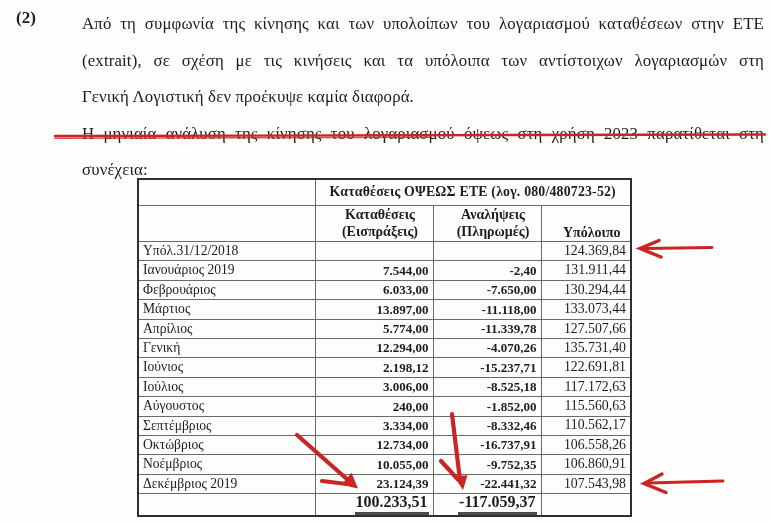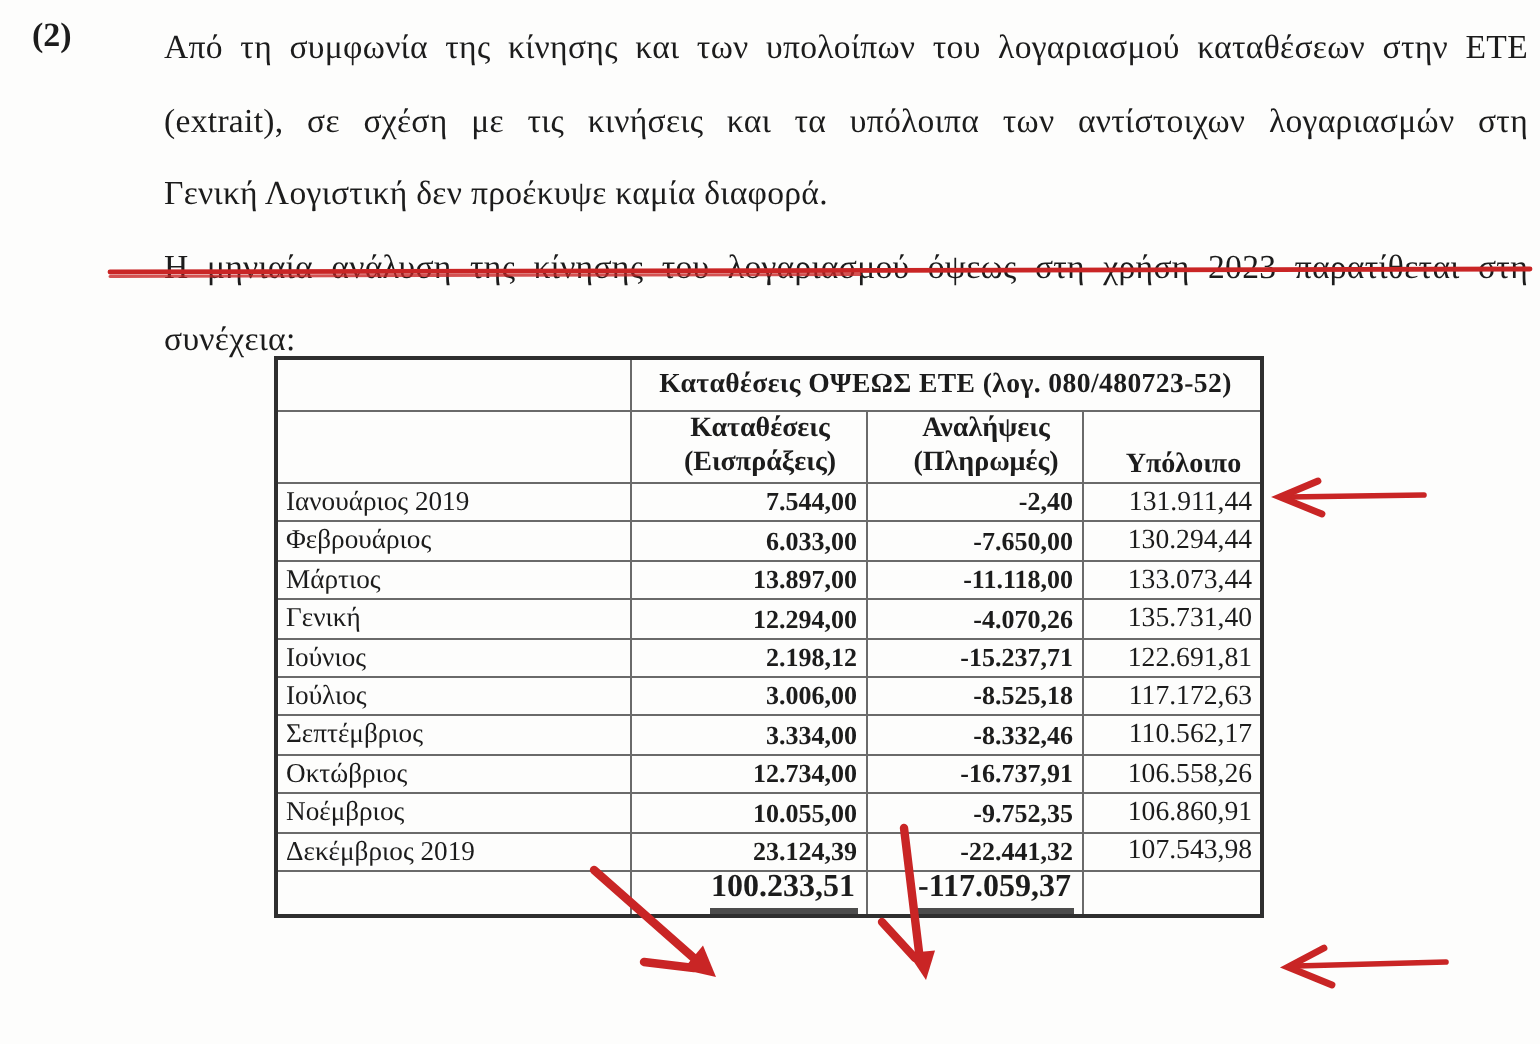--- a/index.html
+++ b/index.html
@@ -110,56 +110,74 @@
           <div class="l2">(Εισπράξεις)</div>
         </td>
         <td class="subhead">
           <div>Αναλήψεις</div>
           <div class="l2">(Πληρωμές)</div>
         </td>
         <td class="subhead subhead-bottom">Υπόλοιπο</td>
       </tr>
 
       <tr class="row-data">
+        <td class="cell-label">Υπόλ.31/12/2018</td>
+        <td class="cell-num"></td>
+        <td class="cell-num"></td>
+        <td class="cell-bal">124.369,84</td>
+      </tr>
+      <tr class="row-data">
         <td class="cell-label">Ιανουάριος 2019</td>
         <td class="cell-num">7.544,00</td>
         <td class="cell-num">-2,40</td>
         <td class="cell-bal">131.911,44</td>
       </tr>
       <tr class="row-data">
         <td class="cell-label">Φεβρουάριος</td>
         <td class="cell-num">6.033,00</td>
         <td class="cell-num">-7.650,00</td>
         <td class="cell-bal">130.294,44</td>
       </tr>
       <tr class="row-data">
         <td class="cell-label">Μάρτιος</td>
         <td class="cell-num">13.897,00</td>
         <td class="cell-num">-11.118,00</td>
         <td class="cell-bal">133.073,44</td>
       </tr>
       <tr class="row-data">
+        <td class="cell-label">Απρίλιος</td>
+        <td class="cell-num">5.774,00</td>
+        <td class="cell-num">-11.339,78</td>
+        <td class="cell-bal">127.507,66</td>
+      </tr>
+      <tr class="row-data">
         <td class="cell-label">Γενική</td>
         <td class="cell-num">12.294,00</td>
         <td class="cell-num">-4.070,26</td>
         <td class="cell-bal">135.731,40</td>
       </tr>
       <tr class="row-data">
         <td class="cell-label">Ιούνιος</td>
         <td class="cell-num">2.198,12</td>
         <td class="cell-num">-15.237,71</td>
         <td class="cell-bal">122.691,81</td>
       </tr>
       <tr class="row-data">
         <td class="cell-label">Ιούλιος</td>
         <td class="cell-num">3.006,00</td>
         <td class="cell-num">-8.525,18</td>
         <td class="cell-bal">117.172,63</td>
       </tr>
       <tr class="row-data">
+        <td class="cell-label">Αύγουστος</td>
+        <td class="cell-num">240,00</td>
+        <td class="cell-num">-1.852,00</td>
+        <td class="cell-bal">115.560,63</td>
+      </tr>
+      <tr class="row-data">
         <td class="cell-label">Σεπτέμβριος</td>
         <td class="cell-num">3.334,00</td>
         <td class="cell-num">-8.332,46</td>
         <td class="cell-bal">110.562,17</td>
       </tr>
       <tr class="row-data">
         <td class="cell-label">Οκτώβριος</td>
         <td class="cell-num">12.734,00</td>
         <td class="cell-num">-16.737,91</td>
         <td class="cell-bal">106.558,26</td>

